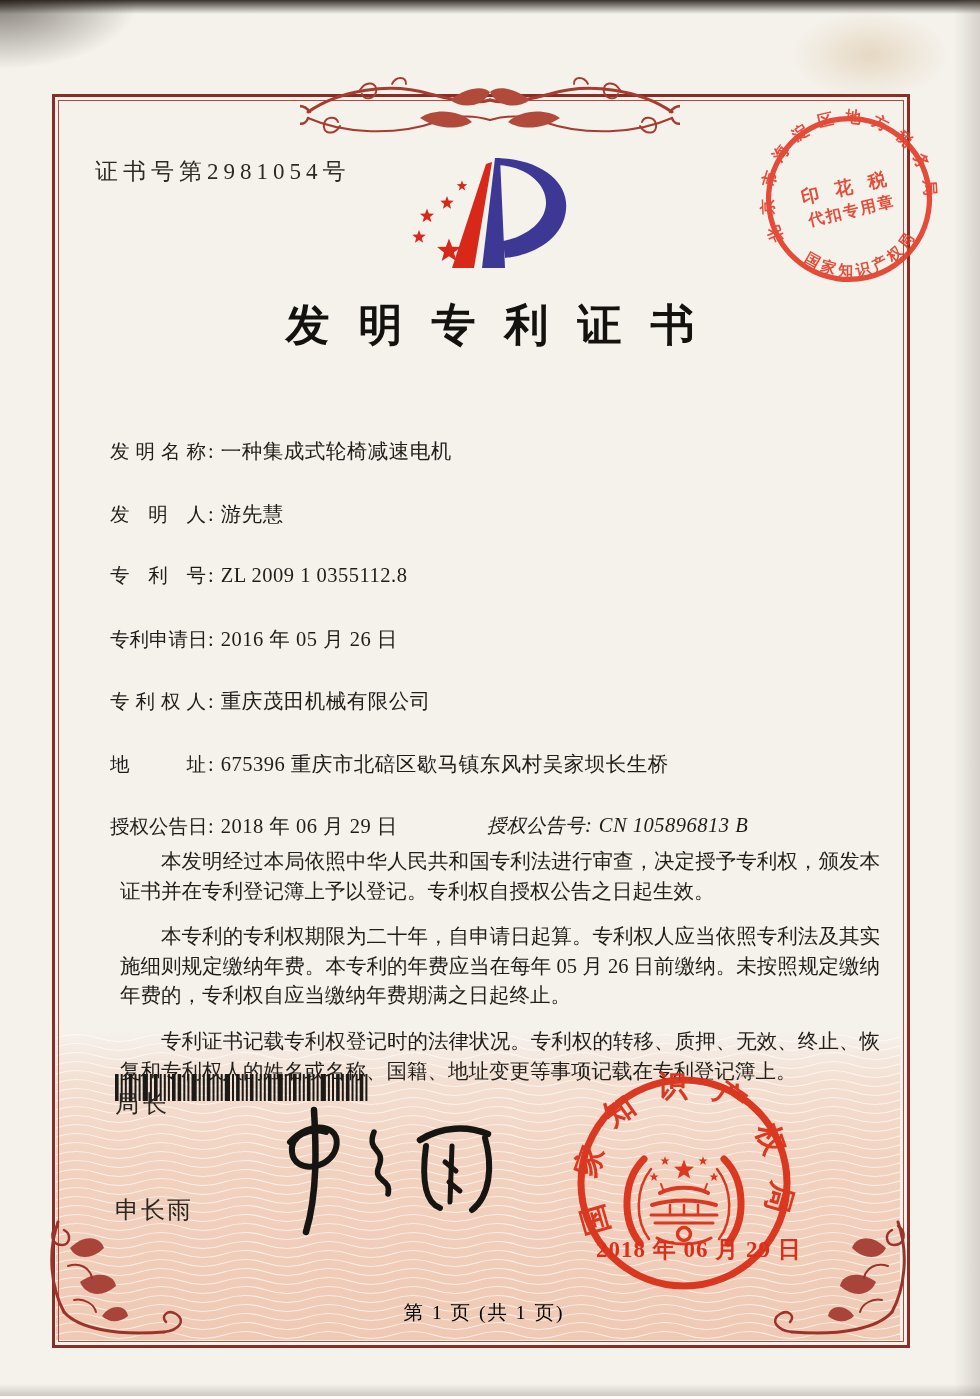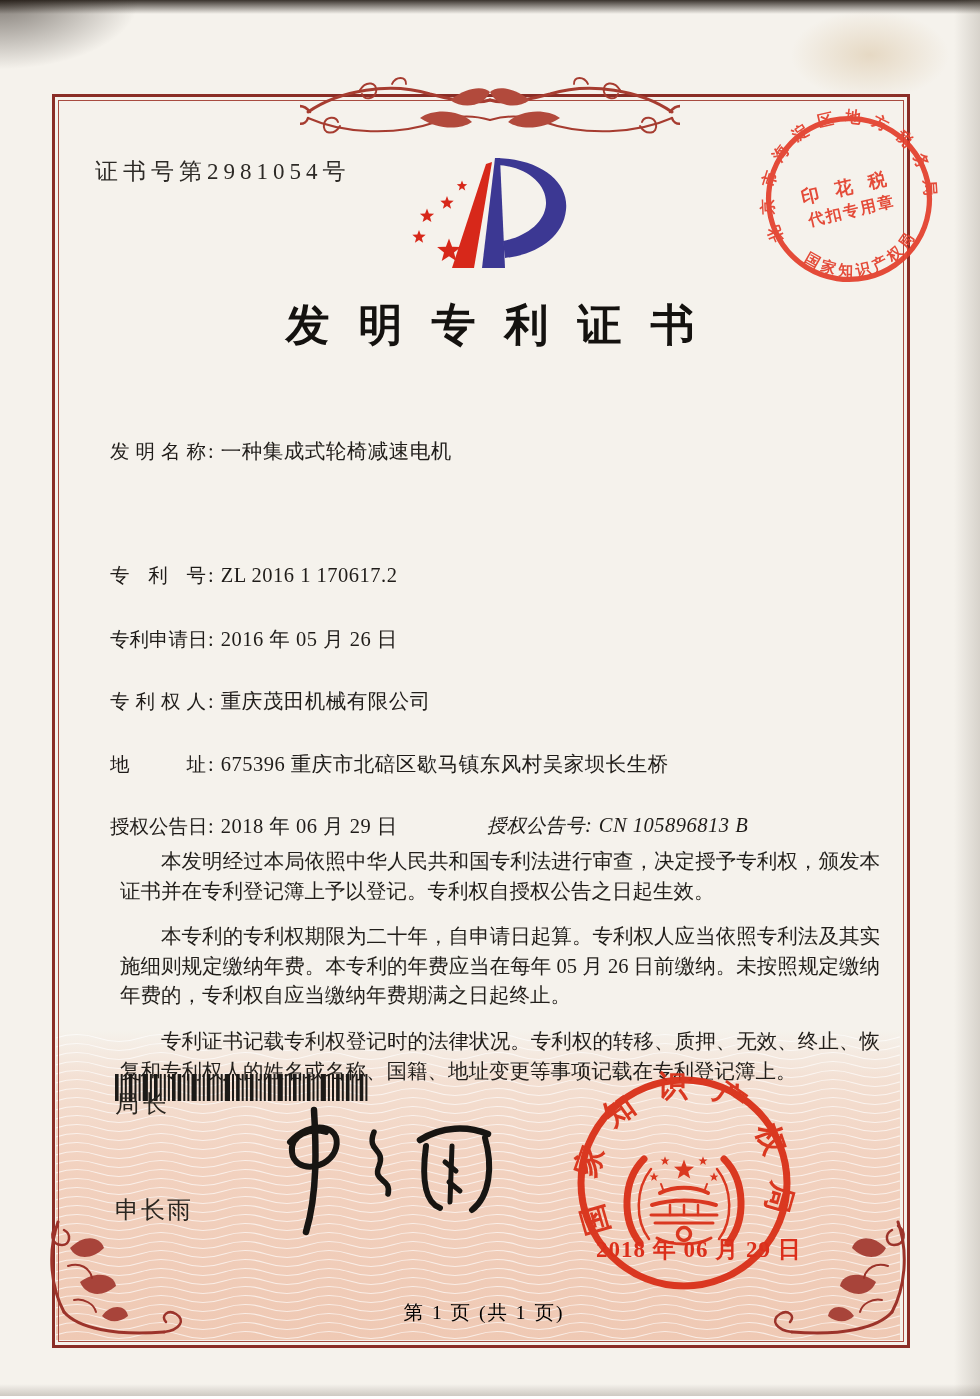--- a/index.html
+++ b/index.html
@@ -173,22 +173,25 @@
     </text>
     <text x="0" y="-6" text-anchor="middle" font-size="19" fill="#e33f2c" font-weight="700" letter-spacing="6">印 花 税</text>
     <text x="0" y="18" text-anchor="middle" font-size="16.5" fill="#e33f2c" font-weight="700" letter-spacing="2">代扣专用章</text>
   </svg>
 
   <div class="title">发明专利证书</div>
 
   <div class="frow" style="top:437px">
     <span class="flabel">发明名称</span><span class="fcolon">:</span><span class="fvalue">一种集成式轮椅减速电机</span>
   </div>
+  <div class="frow" style="top:500px">
+    <span class="flabel">发明人</span><span class="fcolon">:</span><span class="fvalue">游先慧</span>
+  </div>
   <div class="frow" style="top:562px">
-    <span class="flabel">专利号</span><span class="fcolon">:</span><span class="fvalue">ZL 2016 1 170617.2</span>
+    <span class="flabel">专利号</span><span class="fcolon">:</span><span class="fvalue">ZL 2009 1 0355112.8</span>
   </div>
   <div class="frow" style="top:625px">
     <span class="flabel">专利申请日</span><span class="fcolon">:</span><span class="fvalue">2016 年 05 月 26 日</span>
   </div>
   <div class="frow" style="top:687px">
     <span class="flabel">专利权人</span><span class="fcolon">:</span><span class="fvalue">重庆茂田机械有限公司</span>
   </div>
   <div class="frow" style="top:750px">
     <span class="flabel">地址</span><span class="fcolon">:</span><span class="fvalue">675396 重庆市北碚区歇马镇东风村吴家坝长生桥</span>
   </div>

